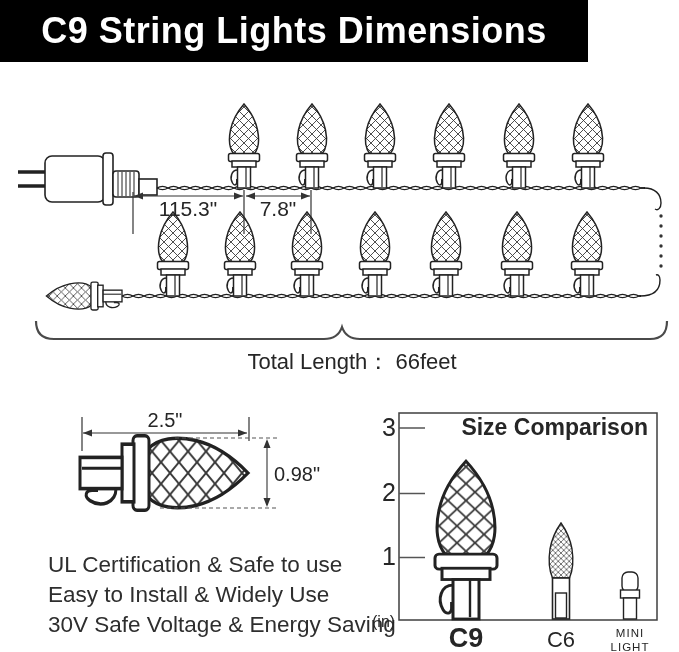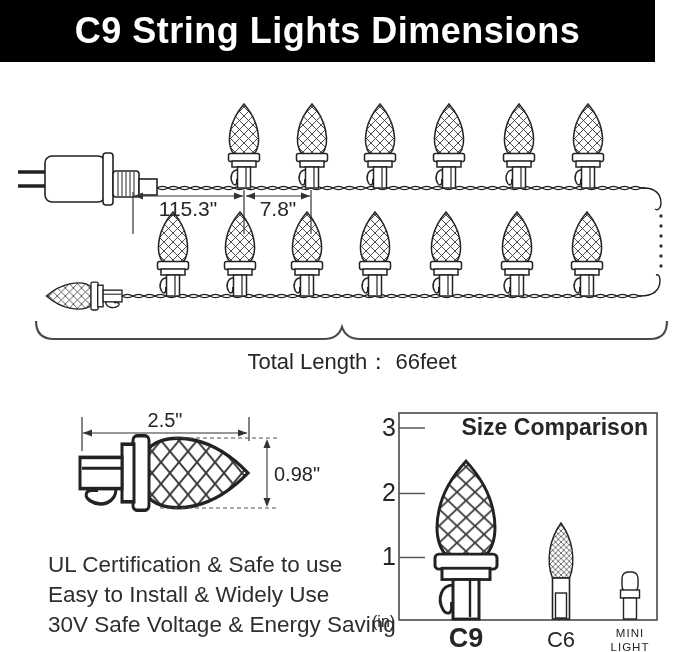--- a/index.html
+++ b/index.html
@@ -1,21 +1,21 @@
 <!DOCTYPE html>
 <html><head>
 <meta charset="utf-8">
 <style>
   html,body{margin:0;padding:0;}
   body{
     width:679px;height:652px;background:#ffffff;overflow:hidden;
     font-family:"Liberation Sans", sans-serif;
   }
   .title-bar{
-    width:655px;height:62px;background:#000;
+    width:588px;height:62px;background:#000;
     display:flex;align-items:center;justify-content:center;
   }
   .title-bar h1{
     margin:0;color:#fff;font-size:36px;font-weight:700;letter-spacing:0.5px;
   }
   svg{display:block;}
   svg text{font-family:"Liberation Sans", sans-serif;fill:#262626;}
   .dim-text{font-size:21px;}
   .detail-dim-text{font-size:20px;}
   .total-text{font-size:22px;}

